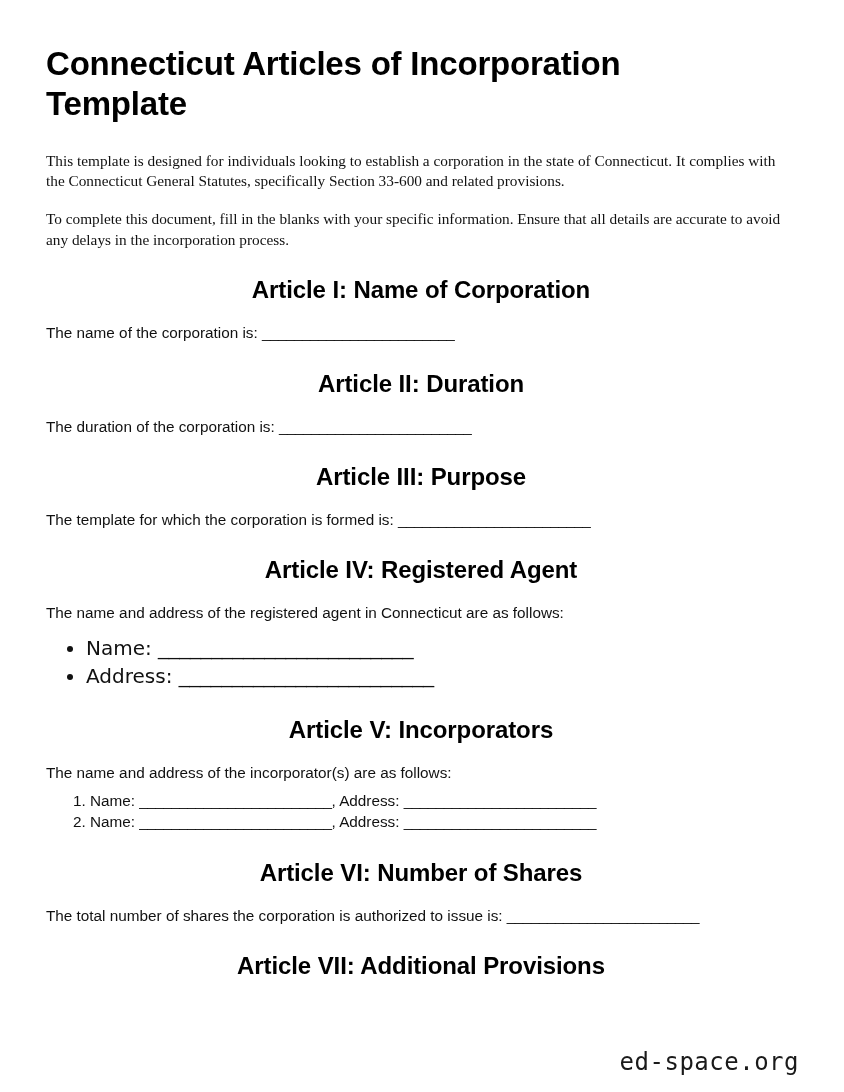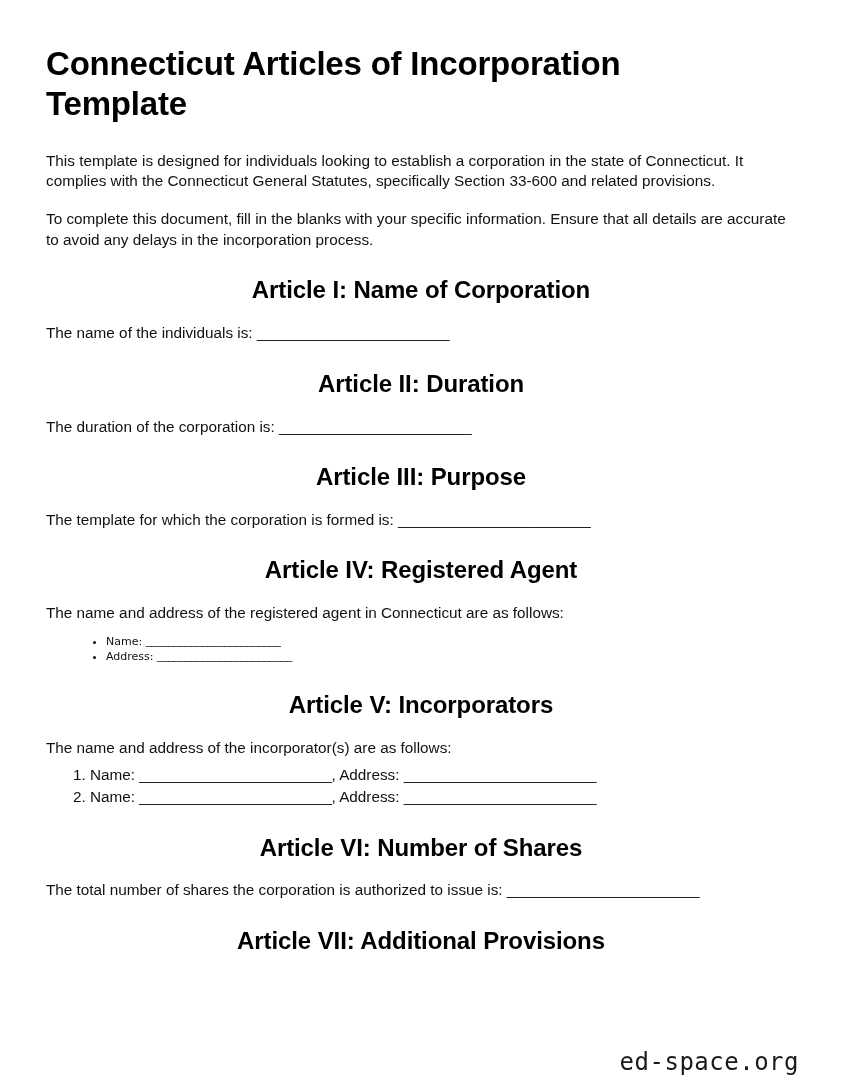--- a/index.html
+++ b/index.html
@@ -37,20 +37,21 @@
     color: #000000;
     max-width: 720px;
   }
 
   .intro {
     font-size: 15.3px;
     line-height: 1.34;
     margin: 0 0 18px 0;
     max-width: 752px;
     color: #111111;
+    font-family: Liberation Serif, serif;
   }
 
   h2.article-heading {
     font-size: 24px;
     font-weight: bold;
     line-height: 1.2;
     margin: 26px 0 18px 0;
     color: #000000;
     letter-spacing: -0.1px;
     text-align: center;
@@ -70,24 +71,23 @@
     letter-spacing: -0.5px;
   }
 
   ul.bullet-list {
     margin: 10px 0 4px 0;
     padding-left: 40px;
     list-style: disc;
   }
   ul.bullet-list li {
     font-family: "DejaVu Sans", sans-serif;
-    font-size: 11px;
+    font-size: 20px;
     line-height: 1.42;
     color: #111111;
-    margin-left: 20px;
   }
 
   ol.numbered-list {
     margin: 1px 0 4px 0;
     padding-left: 44px;
     list-style: decimal;
   }
   ol.numbered-list li {
     font-family: "Liberation Sans", sans-serif;
     font-size: 15.3px;
@@ -111,21 +111,21 @@
 
 <div class="page">
 
   <h1 class="doc-title">Connecticut Articles of Incorporation Template</h1>
 
   <p class="intro">This template is designed for individuals looking to establish a corporation in the state of Connecticut. It complies with the Connecticut General Statutes, specifically Section 33-600 and related provisions.</p>
 
   <p class="intro">To complete this document, fill in the blanks with your specific information. Ensure that all details are accurate to avoid any delays in the incorporation process.</p>
 
   <h2 class="article-heading">Article I: Name of Corporation</h2>
-  <p class="article-text"><span>The name of the individuals is: </span><span class="blank">________________________</span></p>
+  <p class="article-text"><span>The name of the corporation is: </span><span class="blank">________________________</span></p>
 
   <h2 class="article-heading">Article II: Duration</h2>
   <p class="article-text"><span>The duration of the corporation is: </span><span class="blank">________________________</span></p>
 
   <h2 class="article-heading">Article III: Purpose</h2>
   <p class="article-text"><span>The template for which the corporation is formed is: </span><span class="blank">________________________</span></p>
 
   <h2 class="article-heading">Article IV: Registered Agent</h2>
   <p class="article-text">The name and address of the registered agent in Connecticut are as follows:</p>
   <ul class="bullet-list">

